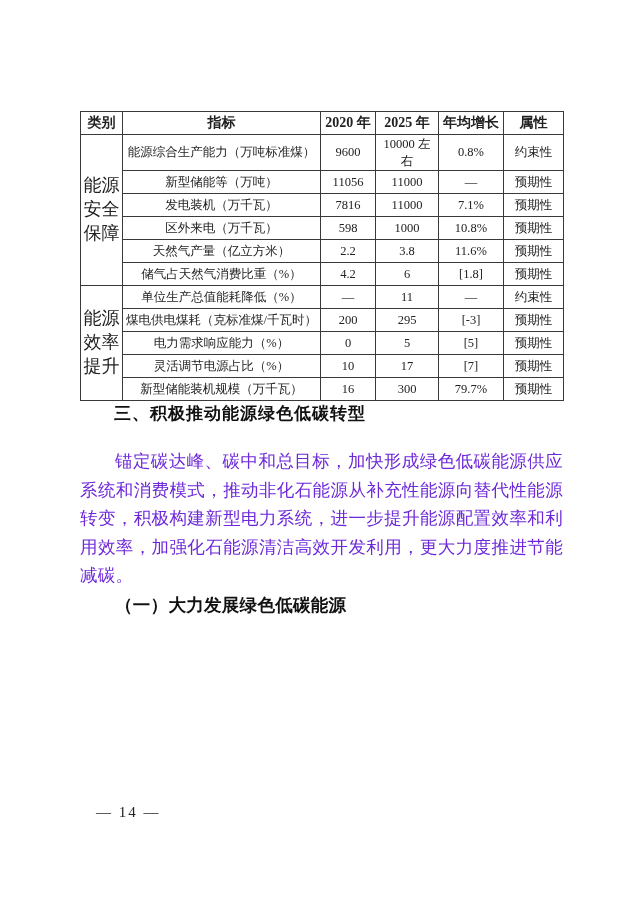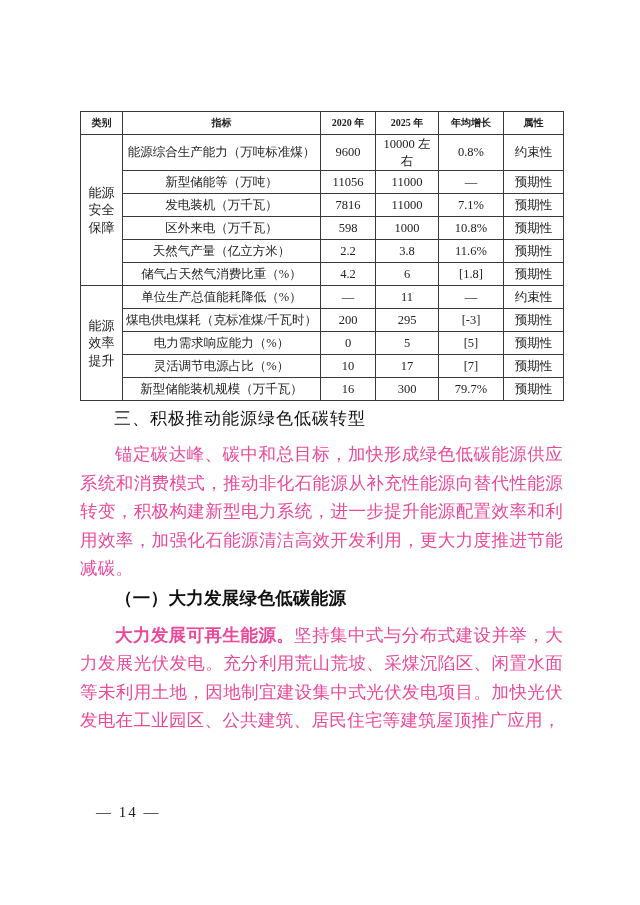--- a/index.html
+++ b/index.html
@@ -29,53 +29,52 @@
     border: 1px solid #3a3a3a;
     text-align: center;
     vertical-align: middle;
     padding: 1px 2px;
     line-height: 1.32;
     color: #222;
   }
   table.indicators thead tr { height: 23px; }
   table.indicators tbody tr { height: 23px; }
   table.indicators tbody tr.r-tall { height: 36px; }
-  table.indicators th { font-weight: bold; font-size: 10px; }
-  td.cat { line-height: 1.55; font-size: 13px; }
+  table.indicators th { font-weight: bold; font-size: 14px; }
+  td.cat { line-height: 1.55; font-size: 18px; }
   td.ind { white-space: nowrap; overflow: hidden; }
 
   
   .note {
     margin-top: 4px;
     font-size: 13px;
     line-height: 19.6px;
     text-align: justify;
     text-indent: 1em;
     color: #222;
   }
 
   
   .sec-heading {
-    margin-top: 5px;
     font-family: "Liberation Sans", "DejaVu Sans", sans-serif;
-    font-weight: normal;
+    font-weight: bold;
     font-size: 17px;
     line-height: 26px;
     text-indent: 2em;
     letter-spacing: 1px;
     color: #111;
   }
   .body-para {
-    margin-top: 8px;
+    margin-top: 20px;
     font-size: 17.5px;
     line-height: 28.6px;
     letter-spacing: 0.3px;
     text-align: justify;
     text-indent: 2em;
-    color: #ec4899;
+    color: #6d28d9;
   }
   .sub-heading {
     margin-top: 1px;
     font-size: 17.5px;
     line-height: 28.6px;
     font-weight: bold;
     text-indent: 2em;
     letter-spacing: 0.3px;
     color: #111;
   }
@@ -197,17 +196,16 @@
     </tbody>
   </table>
 
 
   <div class="sec-heading">三、积极推动能源绿色低碳转型</div>
 
   <p class="body-para">锚定碳达峰、碳中和总目标，加快形成绿色低碳能源供应系统和消费模式，推动非化石能源从补充性能源向替代性能源转变，积极构建新型电力系统，进一步提升能源配置效率和利用效率，加强化石能源清洁高效开发利用，更大力度推进节能减碳。</p>
 
   <p class="sub-heading">（一）大力发展绿色低碳能源</p>
 
-  <p class="body-para"><span class="lead-bold">大力发展可再生能源。</span><span>坚持集中式与分布式建设并举，大力发展光伏发电。充分利用荒山荒坡、采煤沉陷区、闲置水面等未利用土地，因地制宜建设集中式光伏发电项目。加快光伏发电在工业园区、公共建筑、居民住宅等建筑屋顶推广应用，</span></p>
 
 </div>
 
 <div class="page-number">— 14 —</div>
 
 </body></html>

